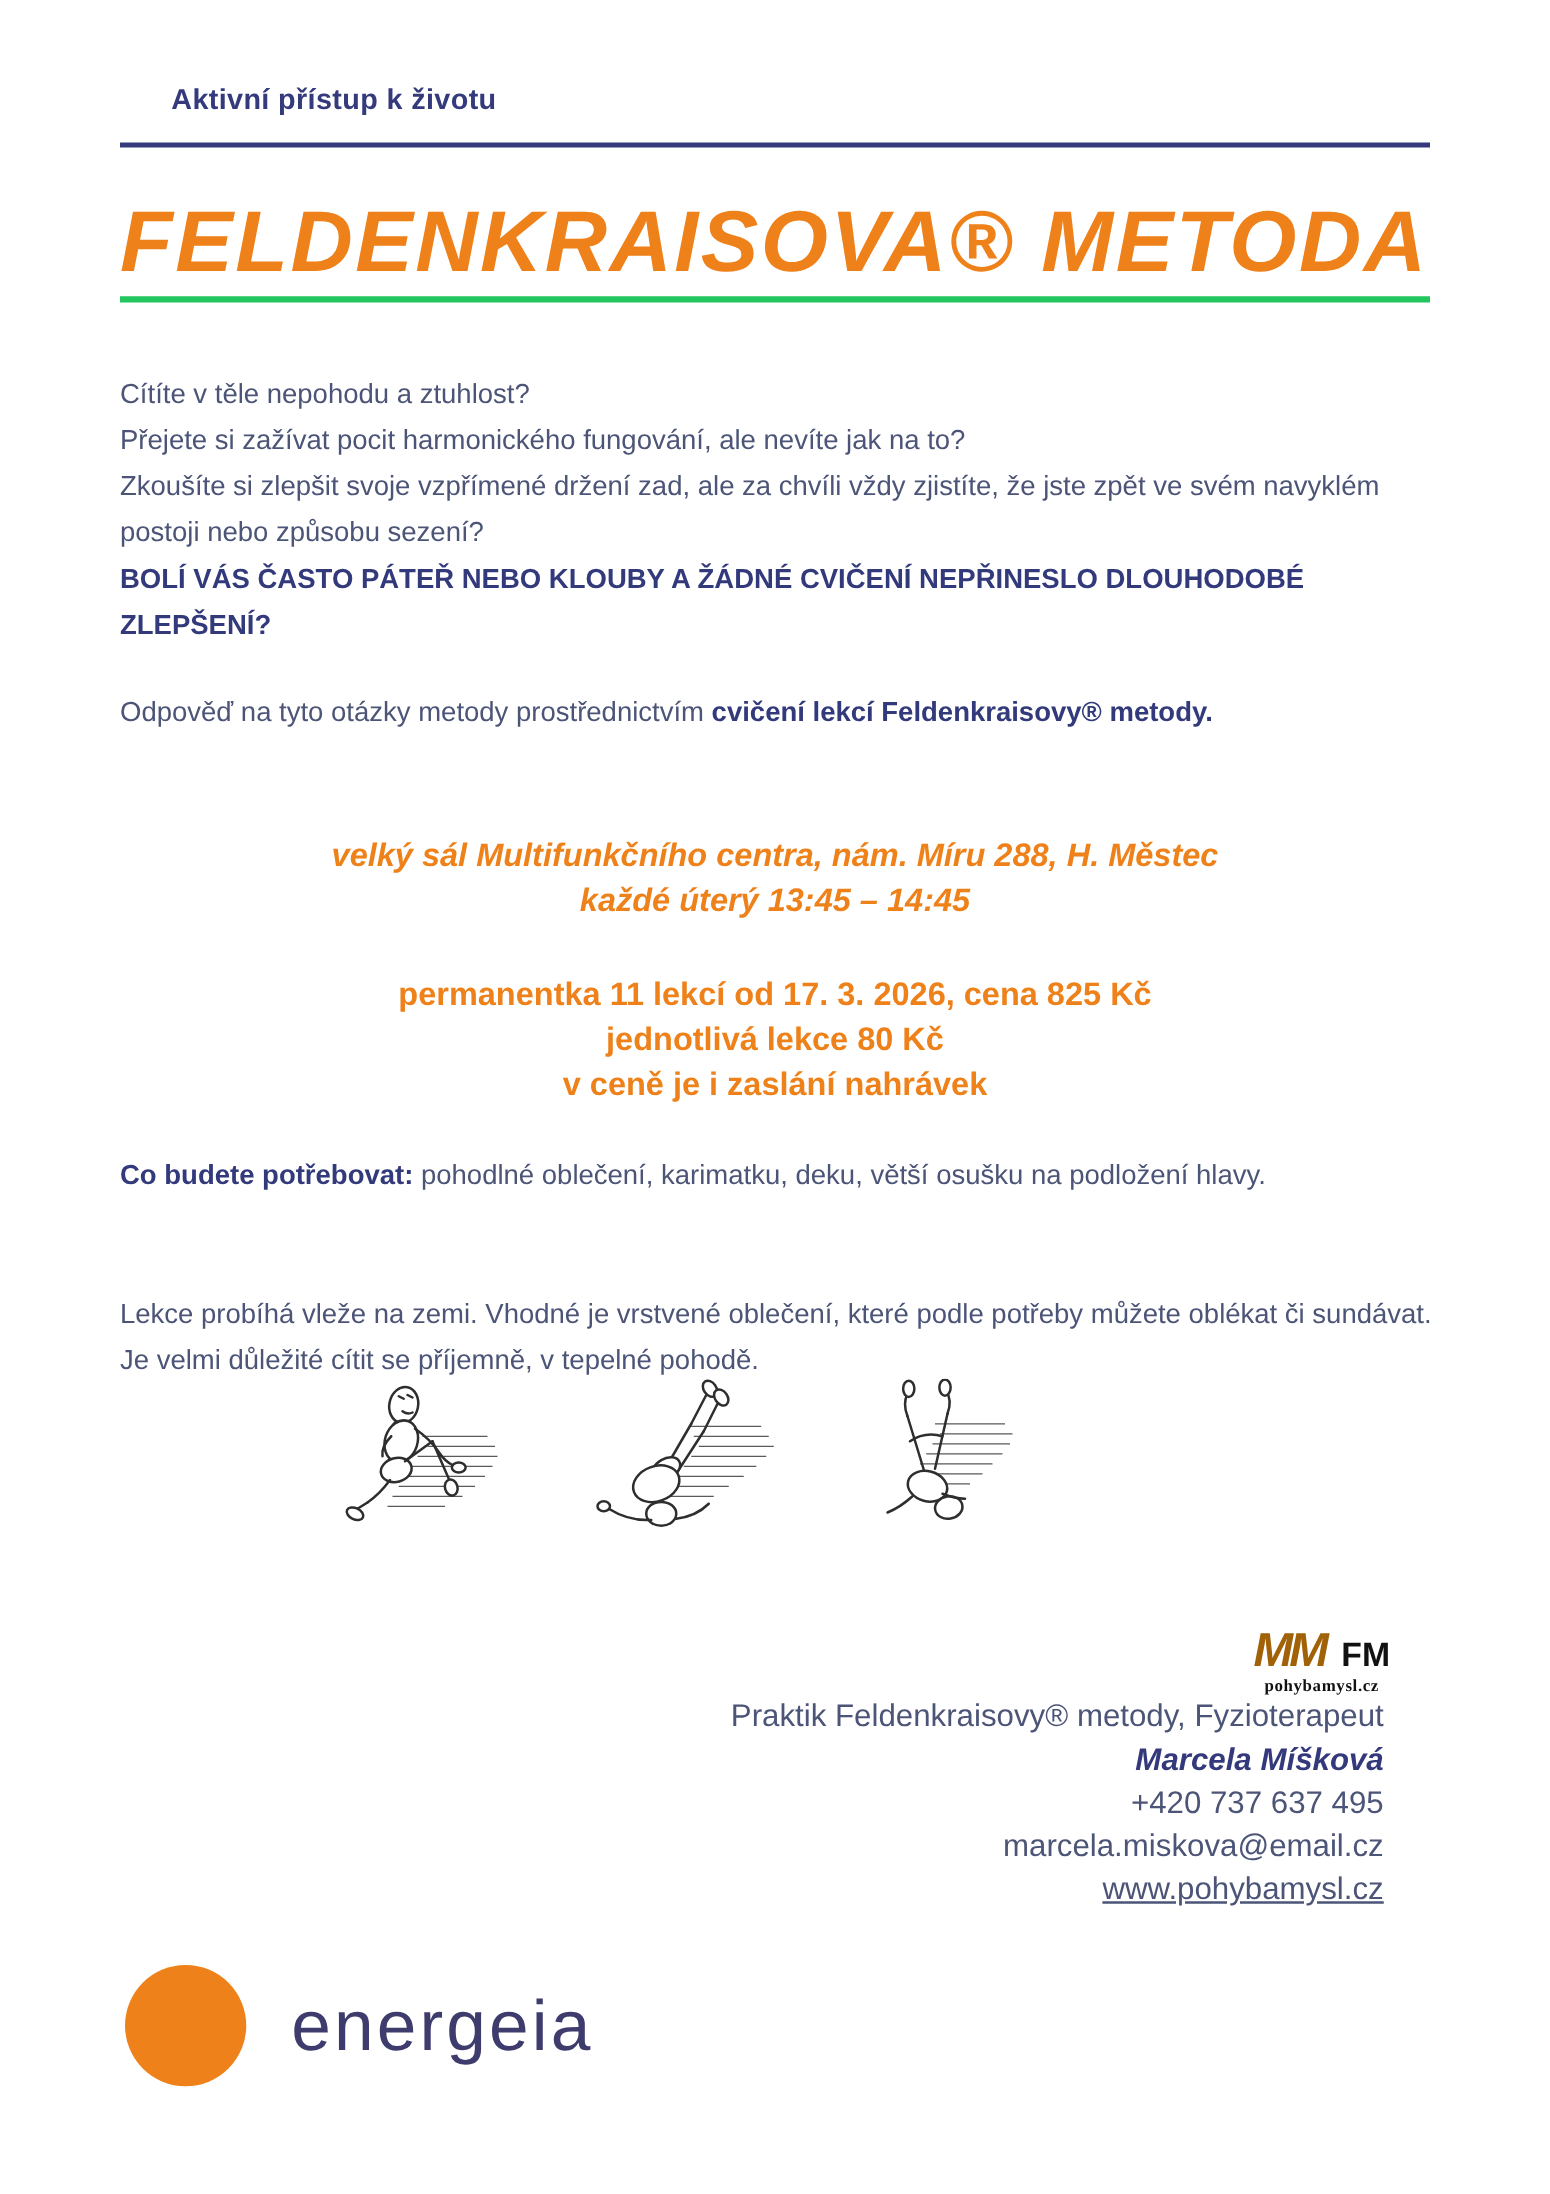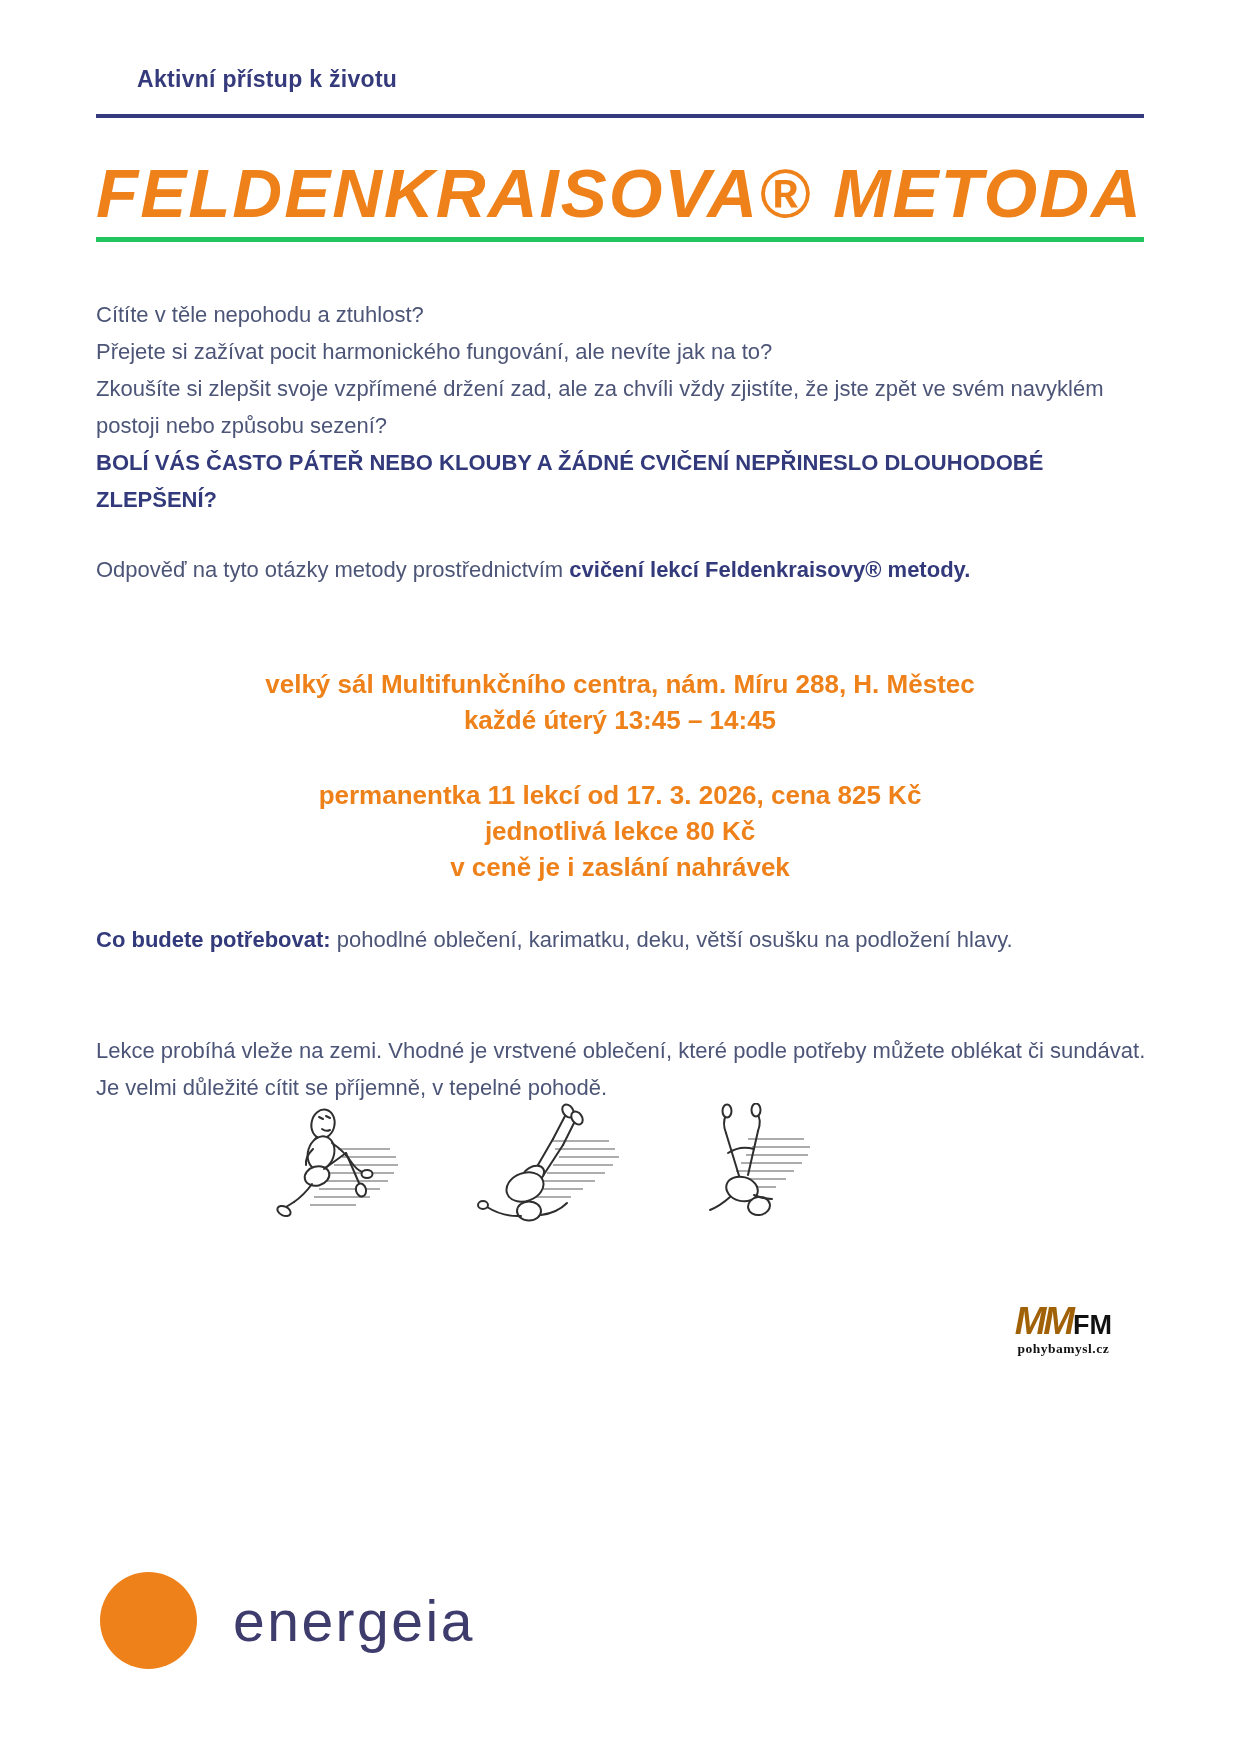--- a/index.html
+++ b/index.html
@@ -19,35 +19,35 @@
     border-bottom:5px solid #22c55e; padding-bottom:7px;
   }
   .bodytext { font-size:22px; line-height:37px; color:#4c5577; }
   .navy-bold { color:#333a7b; font-weight:bold; }
   .intro { position:absolute; top:296px; left:96px; width:1052px; }
   .answer { position:absolute; top:551px; left:96px; width:1052px; }
   .orange-block {
     position:absolute; left:96px; width:1048px; text-align:center;
     color:#ee8119; font-weight:bold; font-size:26px; line-height:36px;
   }
-  .venue { top:666px; }
+  .venue { top:666px;font-style:italic; }
   .pricing { top:777px; }
   .needs { position:absolute; top:921px; left:96px; width:1010px; }
   .note { position:absolute; top:1032px; left:96px; width:1052px; }
   .figures { position:absolute; top:1103px; left:272px; display:flex; gap:55px; align-items:flex-start; }
   .fig { display:block; }
   .hatch path { stroke:#5a5a5a; stroke-width:1; fill:none; }
   .lines path { stroke:#2e2e2e; stroke-width:2; fill:none; stroke-linecap:round; stroke-linejoin:round; }
   .lines ellipse { stroke:#2e2e2e; stroke-width:2; fill:#ffffff; }
   .mmfm { position:absolute; top:1300px; right:128px; text-align:center; }
   .mmfm-word { display:flex; align-items:baseline; justify-content:flex-end; }
   .mm {
     font-size:38px; font-weight:900; font-style:italic; color:#a16207; letter-spacing:-3px;
   }
-  .fm { font-size:27px; font-weight:900; color:#111111; margin-left:1px; }
+  .fm { font-size:27px; font-weight:900; color:#111111; margin-left:13px; }
   .mmfm-sub {
     font-family:"Liberation Serif", serif; font-size:13.5px; font-weight:bold;
     color:#111111; letter-spacing:0.5px; margin-top:-2px;
   }
   .contact {
     position:absolute; top:1356px; right:133px; text-align:right;
     font-size:25px; line-height:34.5px; color:#4c5577;
   }
   .contact-name { font-weight:bold; font-style:italic; color:#33397b; }
   .contact-web { text-decoration:underline; cursor:pointer; }
@@ -158,19 +158,26 @@
   </div>
 
   <div class="mmfm">
     <div class="mmfm-word">
       <span class="mm">MM</span>
         <span class="fm">FM</span>
     </div>
     <div class="mmfm-sub">pohybamysl.cz</div>
   </div>
 
+  <div class="contact">
+    <div>Praktik Feldenkraisovy® metody, Fyzioterapeut</div>
+    <div class="contact-name">Marcela Míšková</div>
+    <div>+420 737 637 495</div>
+    <div>marcela.miskova@email.cz</div>
+    <div class="contact-web">www.pohybamysl.cz</div>
+  </div>
 
   <div class="brandmark">
     <span class="dot"></span>
     <span class="brand-text">energeia</span>
   </div>
 
 </div>
 
 </body></html>

